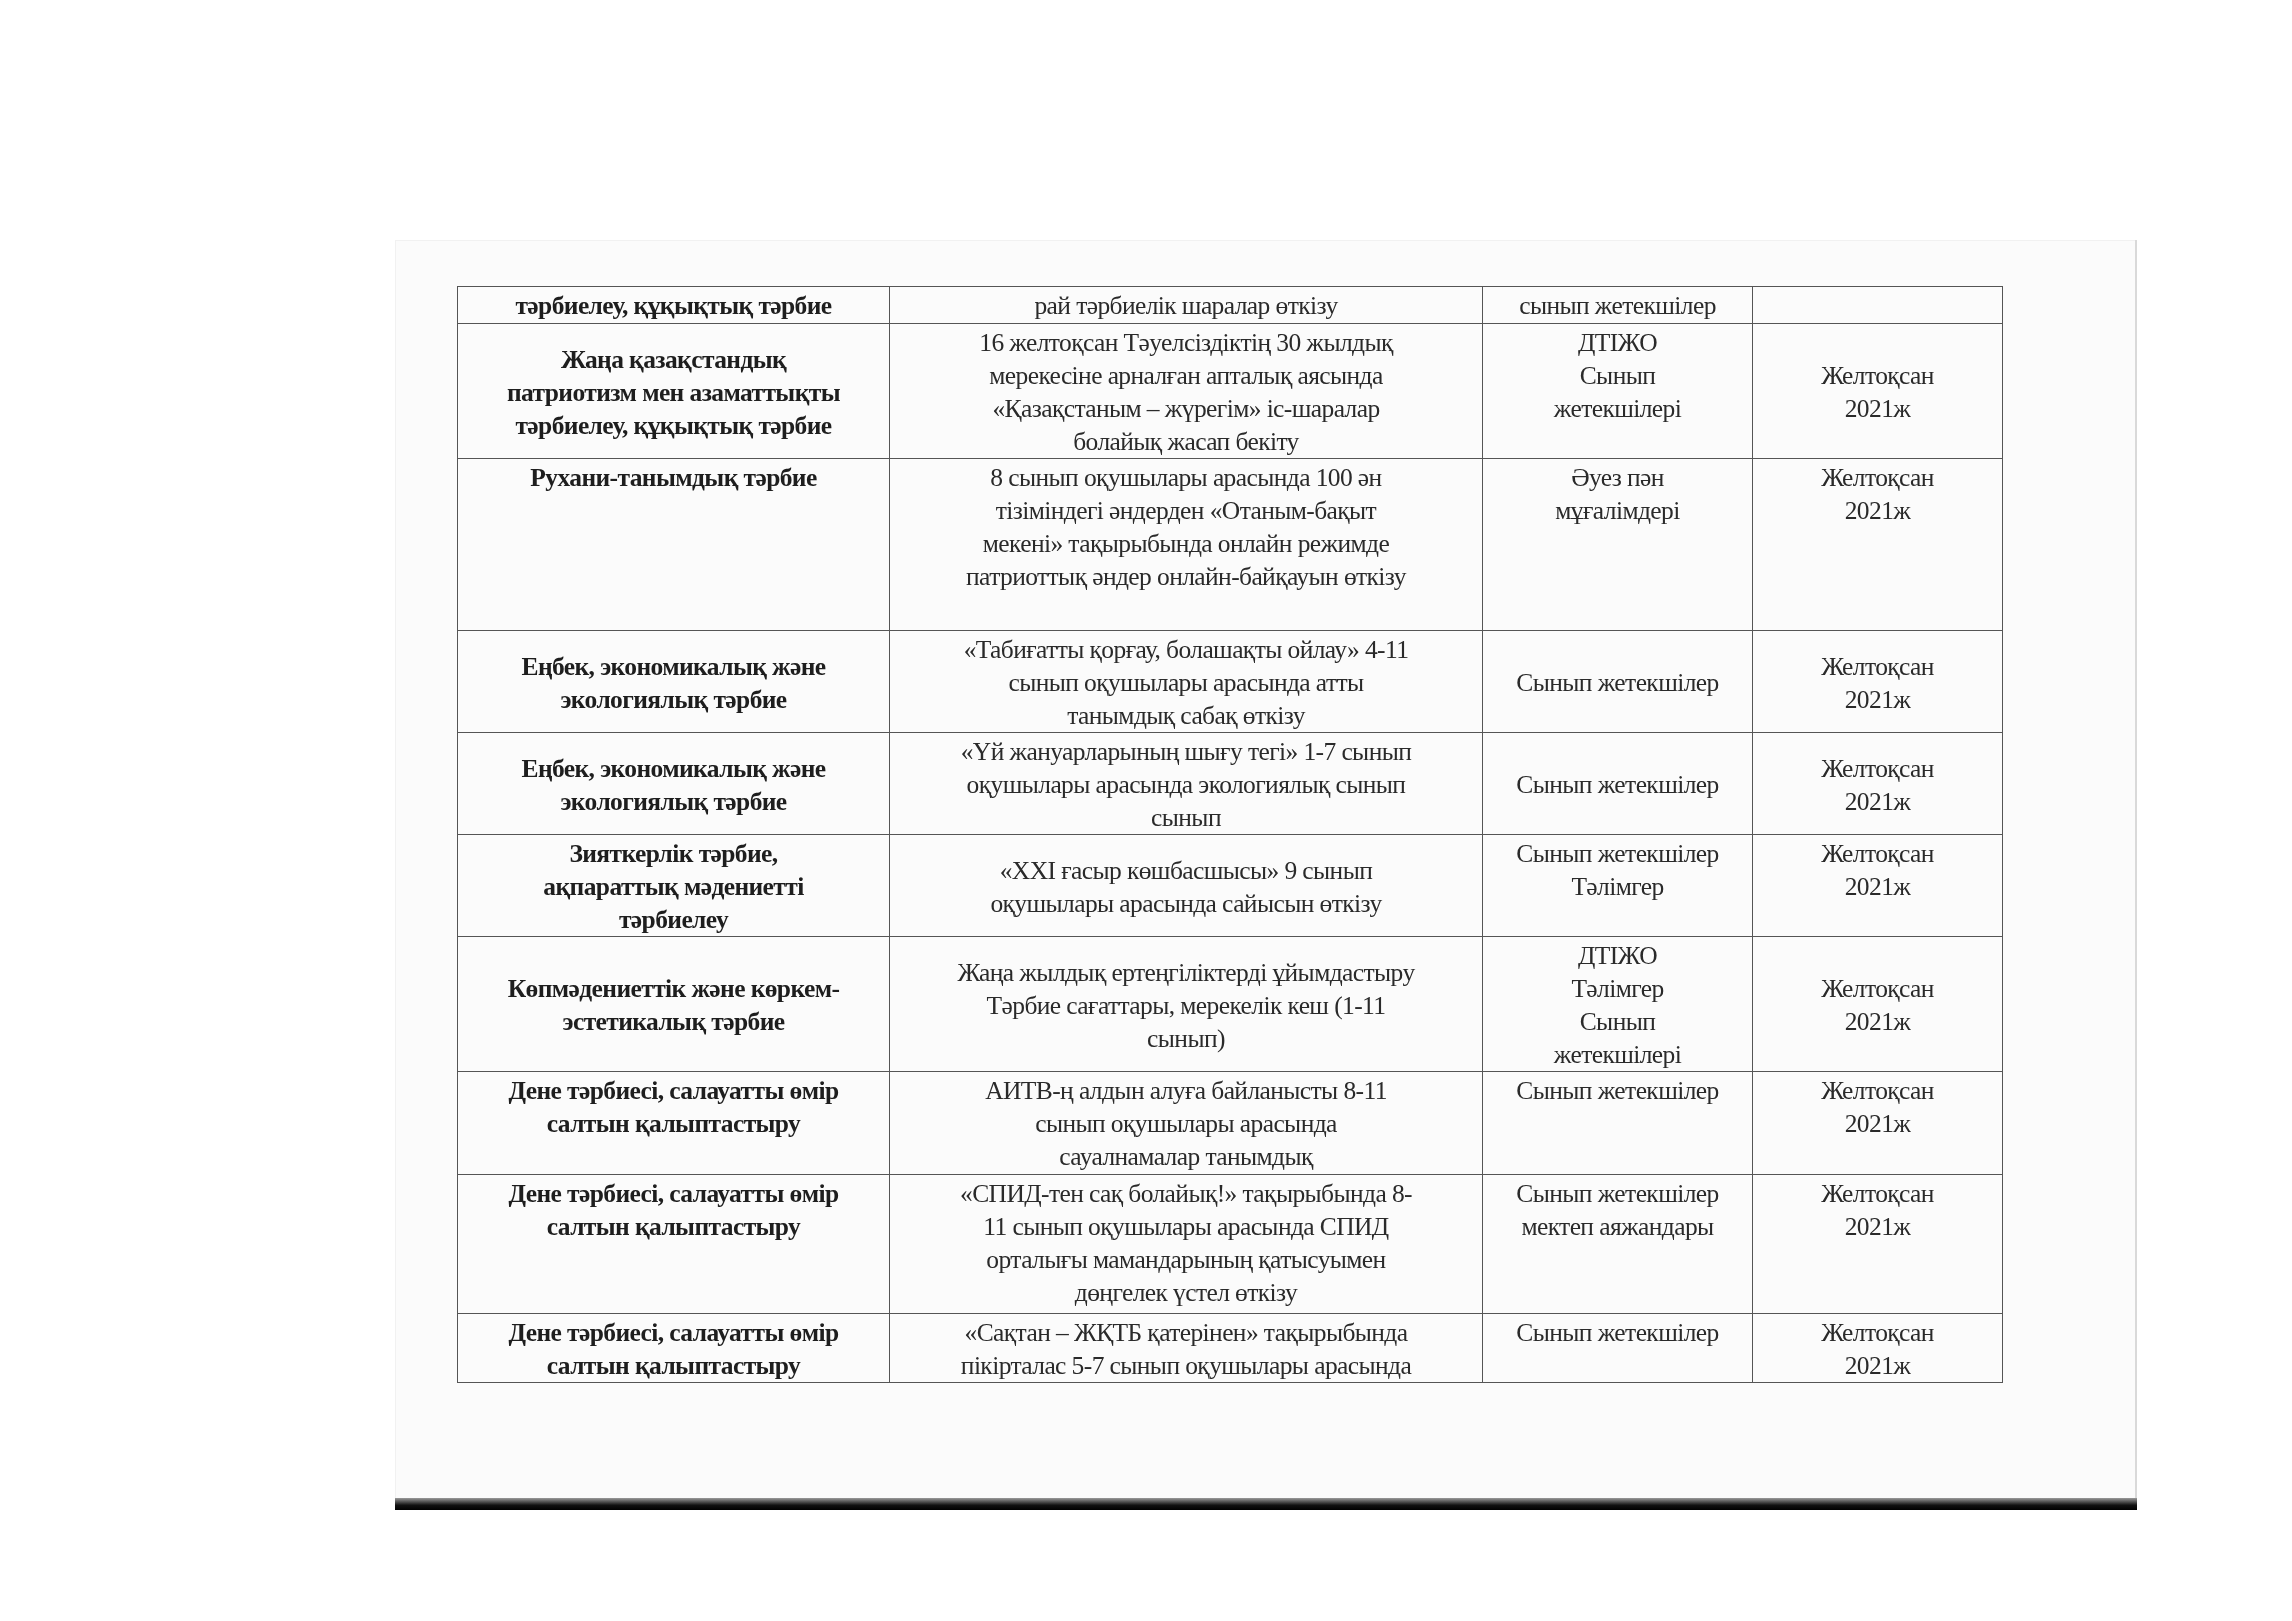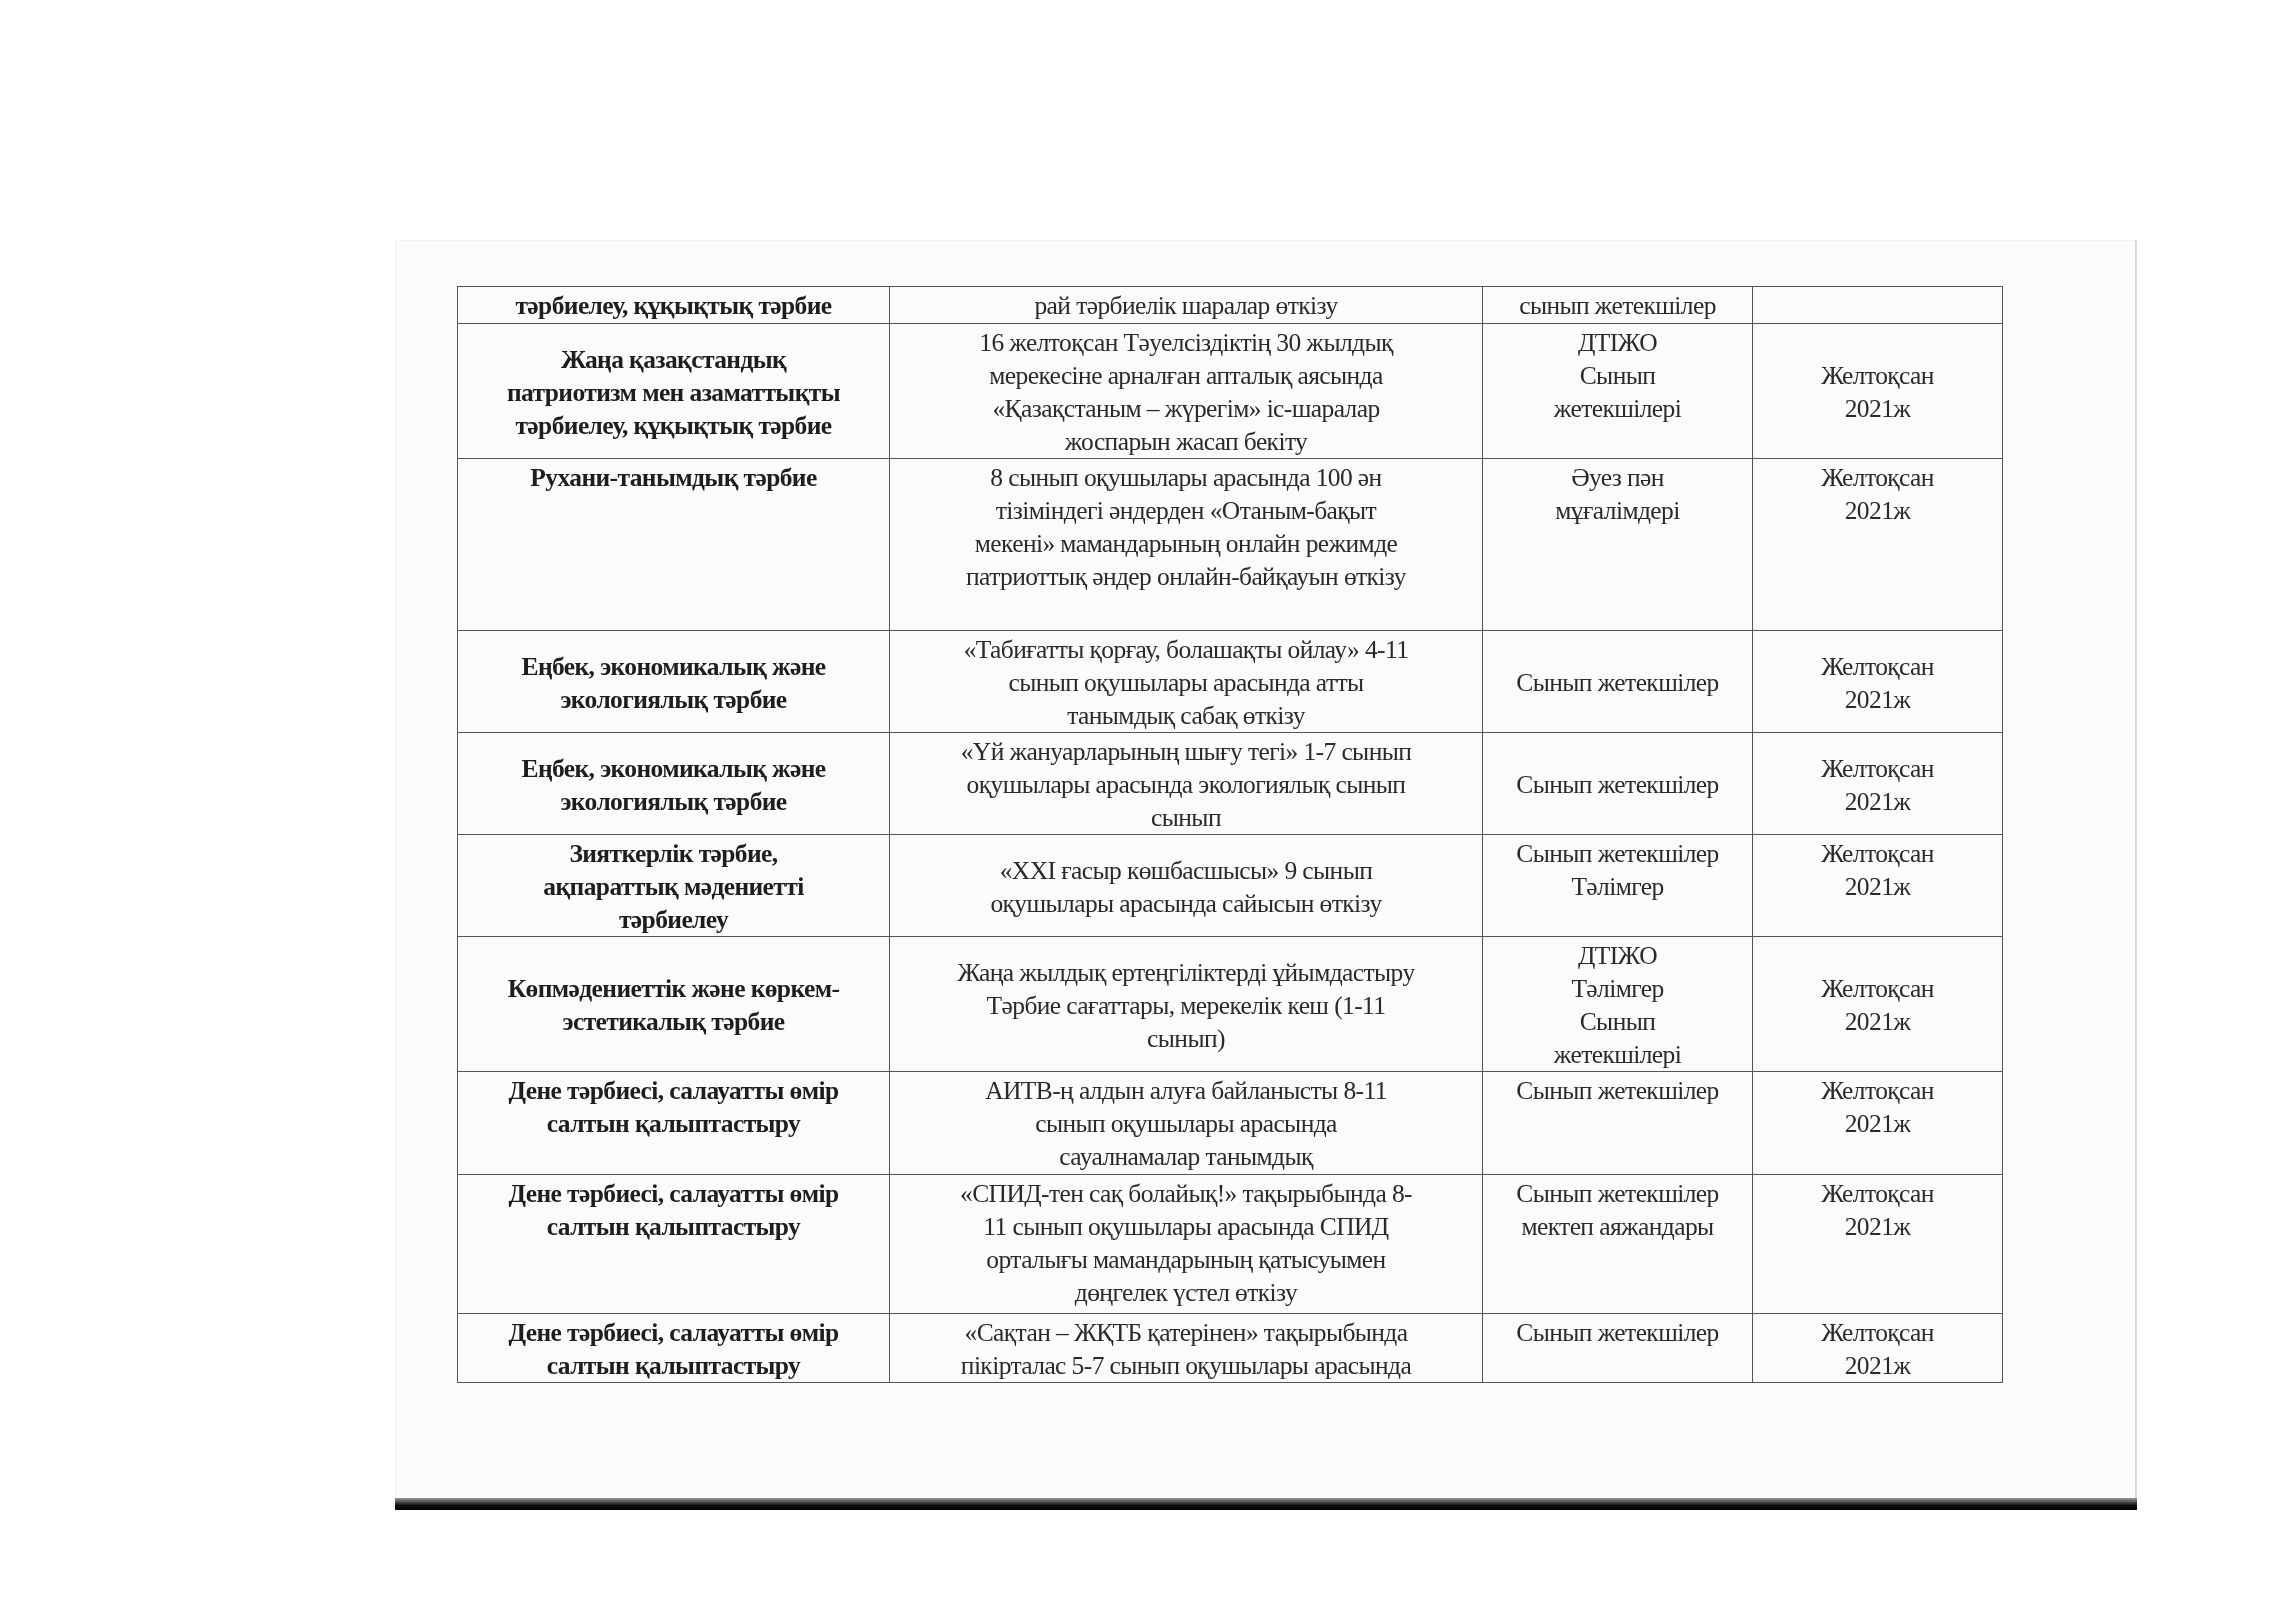--- a/index.html
+++ b/index.html
@@ -69,40 +69,40 @@
       <tr style="height: 132px;">
         <td class="dir vmid">
           <span class="cell-line">Жаңа қазақстандық</span>
           <span class="cell-line">патриотизм мен азаматтықты</span>
           <span class="cell-line">тәрбиелеу, құқықтық тәрбие</span>
         </td>
         <td>
           <span class="cell-line">16 желтоқсан Тәуелсіздіктің 30 жылдық</span>
           <span class="cell-line">мерекесіне  арналған апталық   аясында</span>
           <span class="cell-line">«Қазақстаным – жүрегім» іс-шаралар</span>
-          <span class="cell-line">жоспарын жасап бекіту</span>
+          <span class="cell-line">болайық жасап бекіту</span>
         </td>
         <td>
           <span class="cell-line">ДТІЖО</span>
           <span class="cell-line">Сынып</span>
           <span class="cell-line">жетекшілері</span>
         </td>
         <td class="vmid">
           <span class="cell-line">Желтоқсан</span>
           <span class="cell-line">2021ж</span>
         </td>
       </tr>
       <tr style="height: 172px; font-family: Liberation Serif, serif;">
         <td class="dir">
           <span class="cell-line">Рухани-танымдық тәрбие</span>
         </td>
         <td>
           <span class="cell-line">8 сынып оқушылары  арасында 100 ән</span>
           <span class="cell-line">тізіміндегі әндерден  «Отаным-бақыт</span>
-          <span class="cell-line">мекені» мамандарының онлайн режимде</span>
+          <span class="cell-line">мекені» тақырыбында онлайн режимде</span>
           <span class="cell-line">патриоттық әндер онлайн-байқауын өткізу</span>
         </td>
         <td>
           <span class="cell-line">Әуез пән</span>
           <span class="cell-line">мұғалімдері</span>
         </td>
         <td>
           <span class="cell-line">Желтоқсан</span>
           <span class="cell-line">2021ж</span>
         </td>

